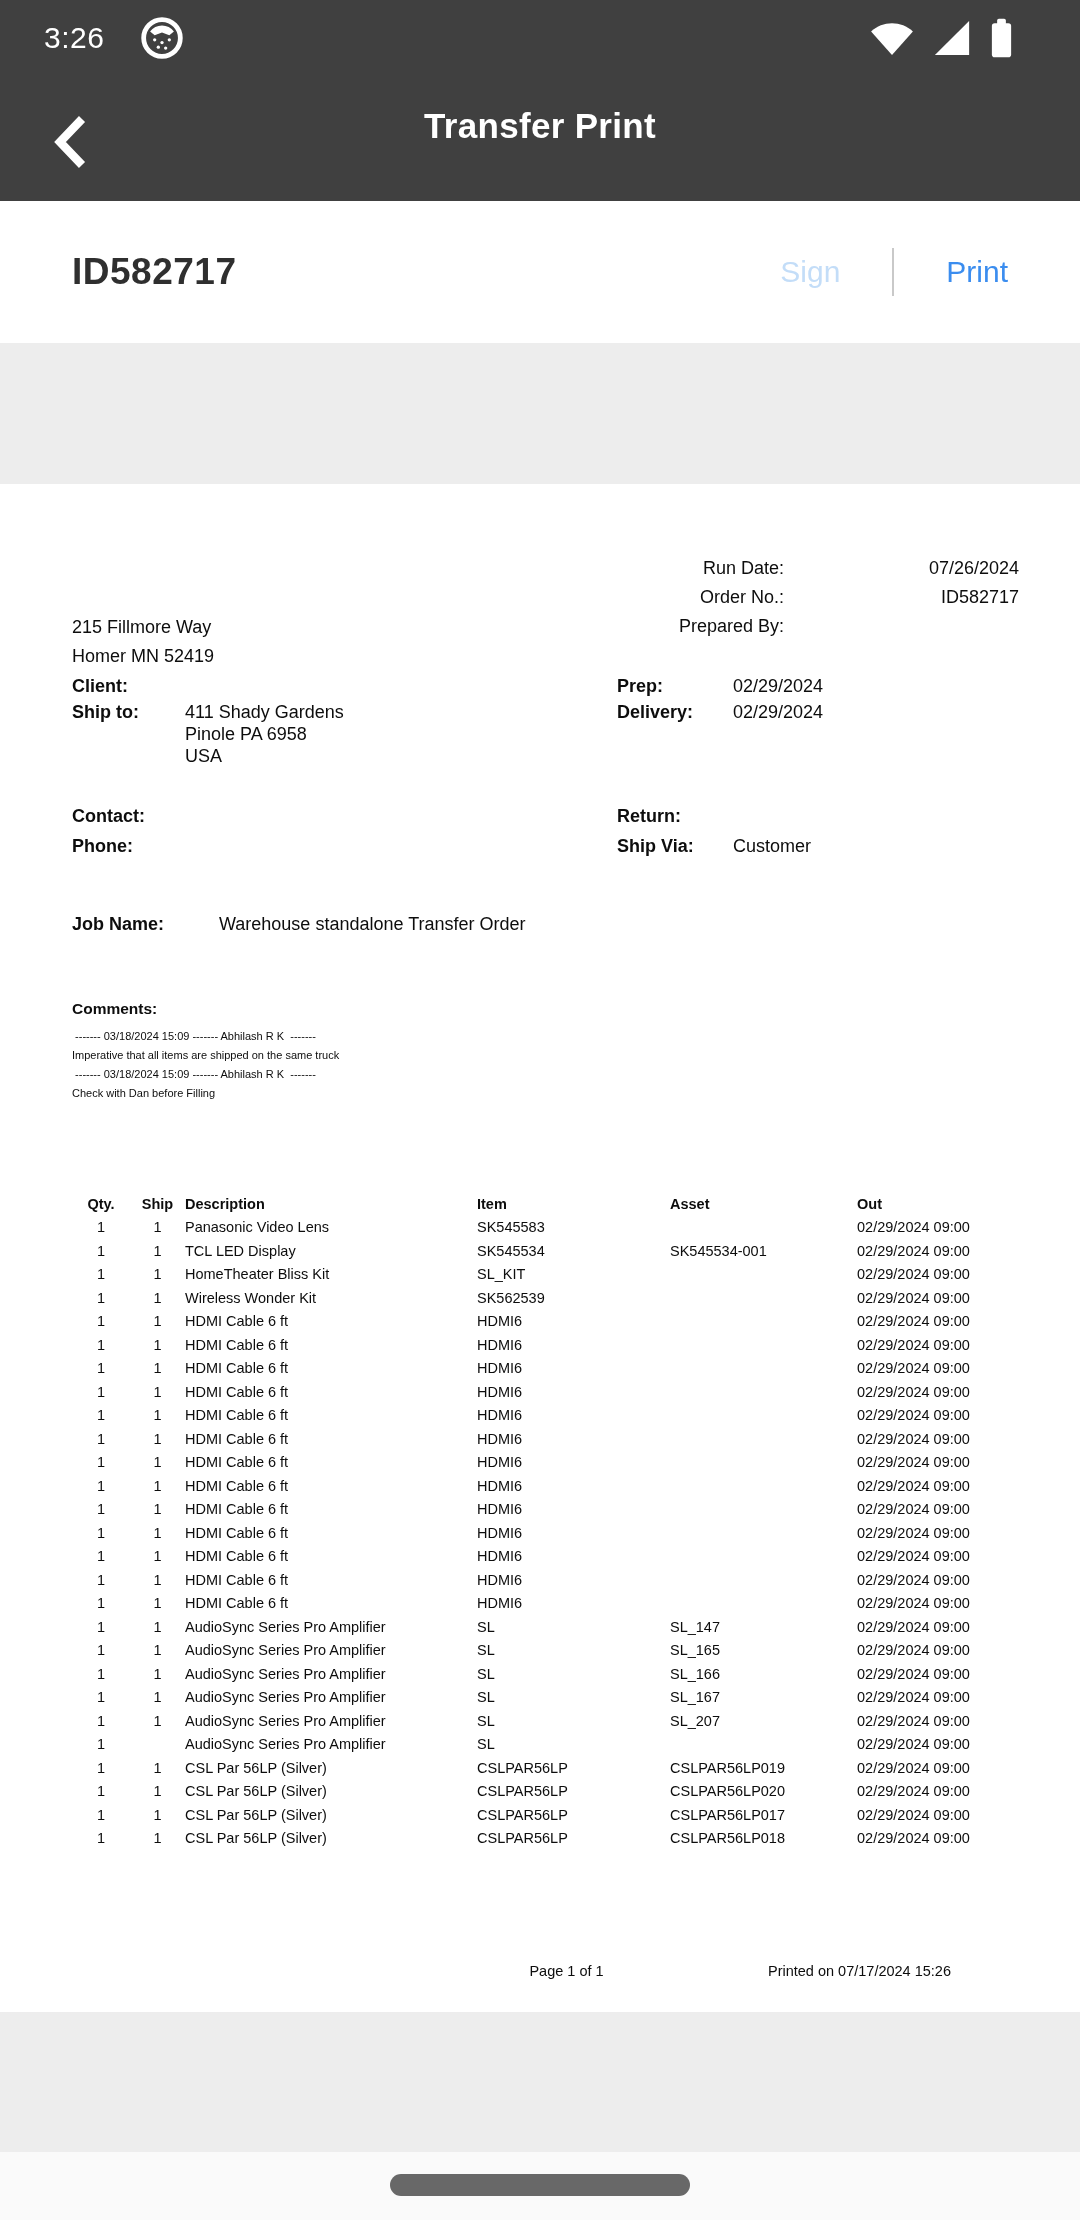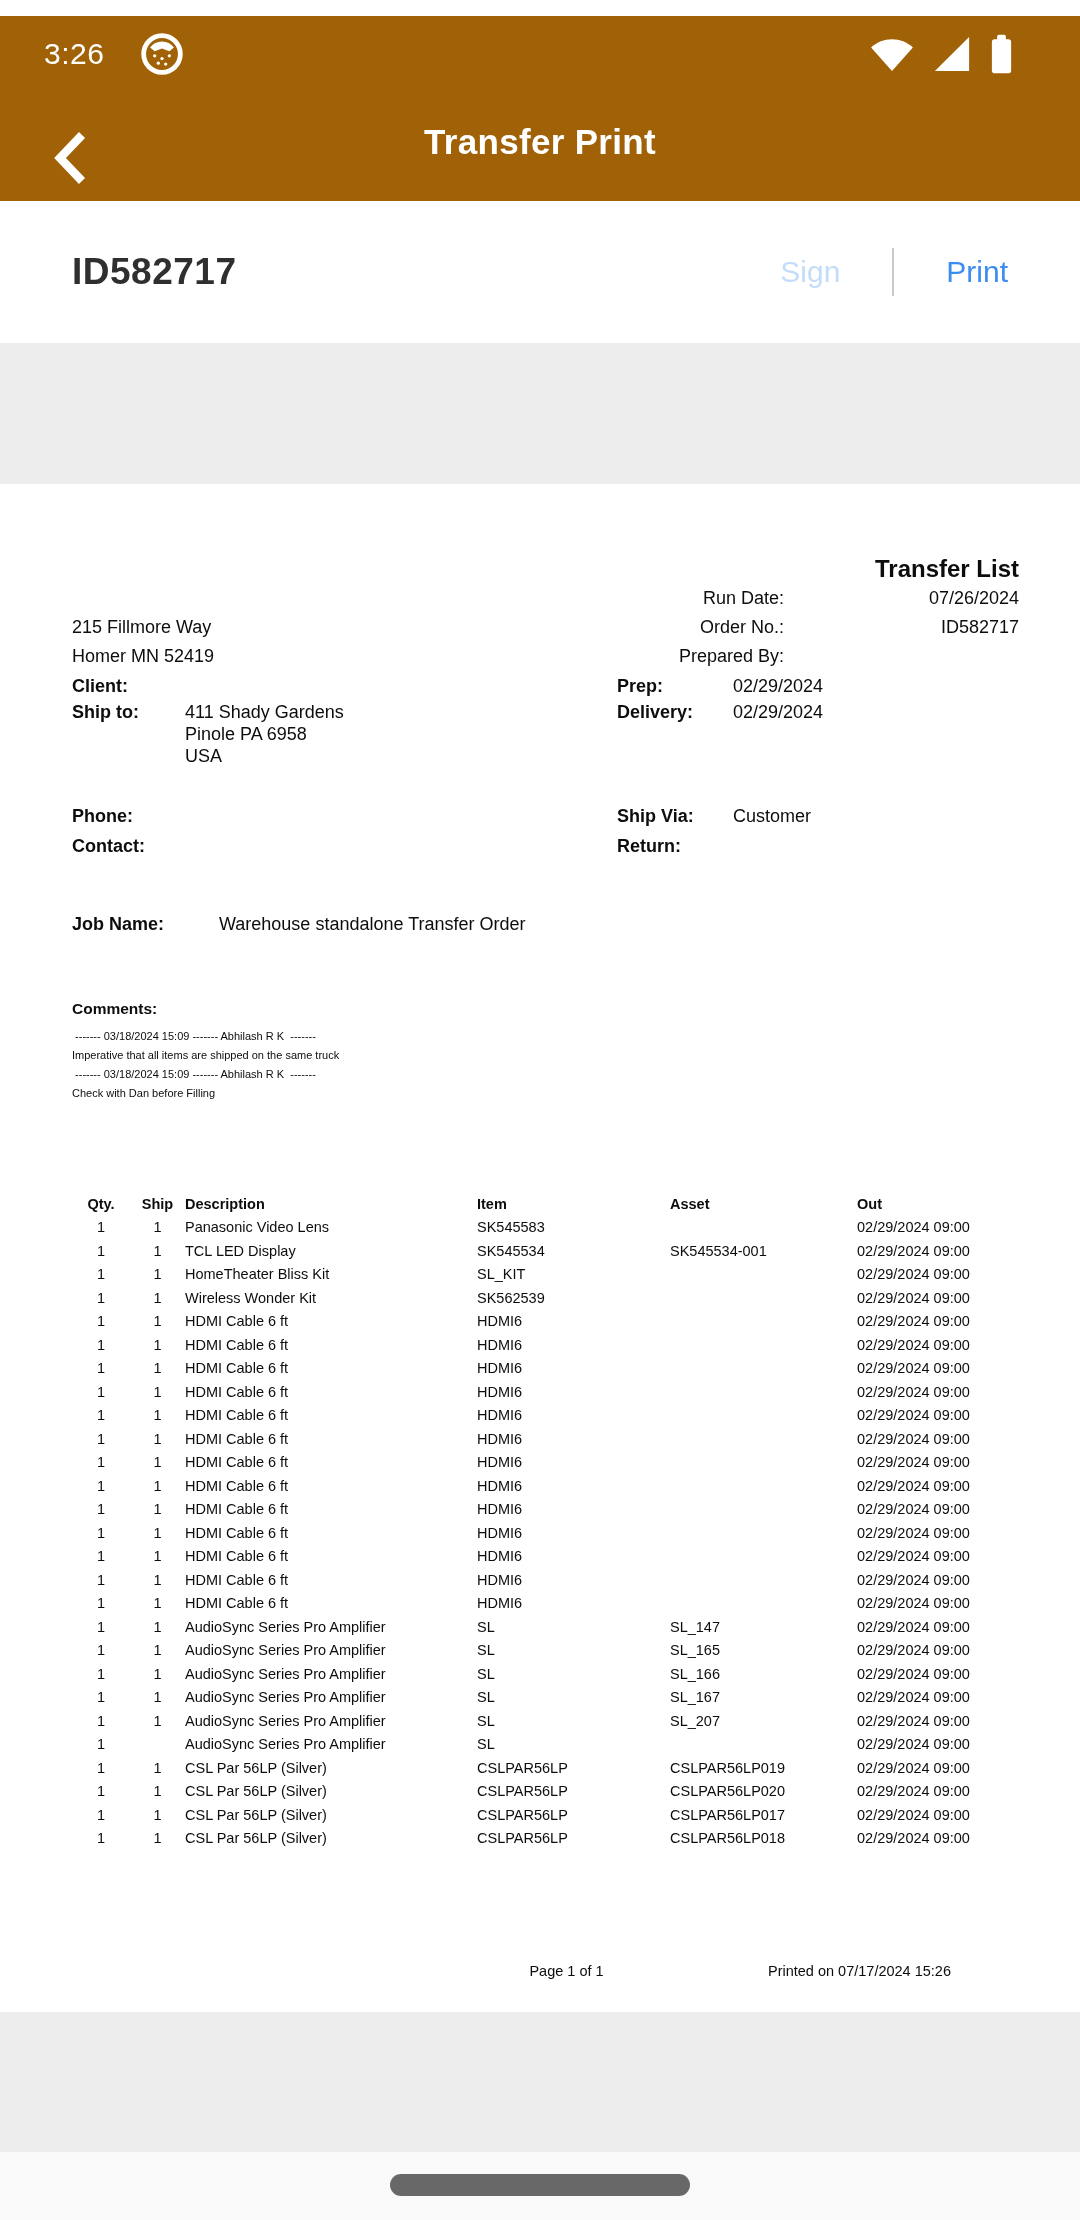--- a/index.html
+++ b/index.html
@@ -1,20 +1,20 @@
 <!DOCTYPE html>
 <html><head>
 <meta charset="utf-8">
 <style>
   html,body{margin:0;padding:0;background:#fff;}
   .screen{position:relative;width:1080px;height:2220px;overflow:hidden;
           font-family:"Liberation Sans",sans-serif;background:#fff;}
 
   
-  .appheader{position:absolute;top:16px;left:0;width:1080px;height:201px;background:#a16207;}
+  .appheader{position:absolute;top:0;left:0;width:1080px;height:201px;background:#404040;}
   .status-row{position:absolute;top:12px;left:0;right:0;height:52px;display:flex;align-items:center;
               padding:0 66px 0 44px;}
   .status-time{color:#fff;font-size:30px;font-weight:500;letter-spacing:.5px;}
   .notif-icon{margin-left:36px;width:44px;height:44px;}
   .status-spacer{flex:1;}
   .status-icons{display:flex;align-items:center;gap:18px;}
   .appbar-row{position:absolute;top:92px;left:0;right:0;height:100px;}
   .back-btn{position:absolute;left:36px;top:8px;width:70px;height:84px;display:flex;
             align-items:center;justify-content:center;cursor:pointer;background:none;border:none;}
   .appbar-title{position:absolute;left:0;right:0;top:14px;text-align:center;color:#fff;
@@ -129,21 +129,20 @@
 
   <div class="doc">
 
     <div class="doc-header">
       <div class="addr-block">
           <div>215 Fillmore Way</div>
           <div>Homer MN 52419</div>
         </div>
       <div class="doc-header-spacer"></div>
       <div class="doc-header-right">
-        <div class="doc-title">Transfer List</div>
         <div>
             <div class="field-row">
               <div class="flabel">Run Date:</div>
               <div class="fvalue">07/26/2024</div>
             </div>
             <div class="field-row">
               <div class="flabel">Order No.:</div>
               <div class="fvalue">ID582717</div>
             </div>
             <div class="field-row">
@@ -166,30 +165,30 @@
         <span class="cl-value">
             <div>411 Shady Gardens</div>
             <div>Pinole PA 6958</div>
             <div>USA</div>
           </span>
         <span class="cr-label">Delivery:</span>
         <span class="cr-value">02/29/2024</span>
       </div>
       <div class="cg-gap"></div>
       <div class="cg-row">
+        <span class="cl-label">Contact:</span>
+        <span class="cl-value"></span>
+        <span class="cr-label">Return:</span>
+        <span class="cr-value"></span>
+      </div>
+      <div class="cg-row">
         <span class="cl-label">Phone:</span>
         <span class="cl-value"></span>
         <span class="cr-label">Ship Via:</span>
         <span class="cr-value">Customer</span>
-      </div>
-      <div class="cg-row">
-        <span class="cl-label">Contact:</span>
-        <span class="cl-value"></span>
-        <span class="cr-label">Return:</span>
-        <span class="cr-value"></span>
       </div>
     </div>
 
     <div class="jobname-row">
       <span class="jobname-label">Job Name:</span>
       <span>Warehouse standalone Transfer Order</span>
     </div>
 
     <div class="comments">
       <div class="comments-label">Comments:</div>

